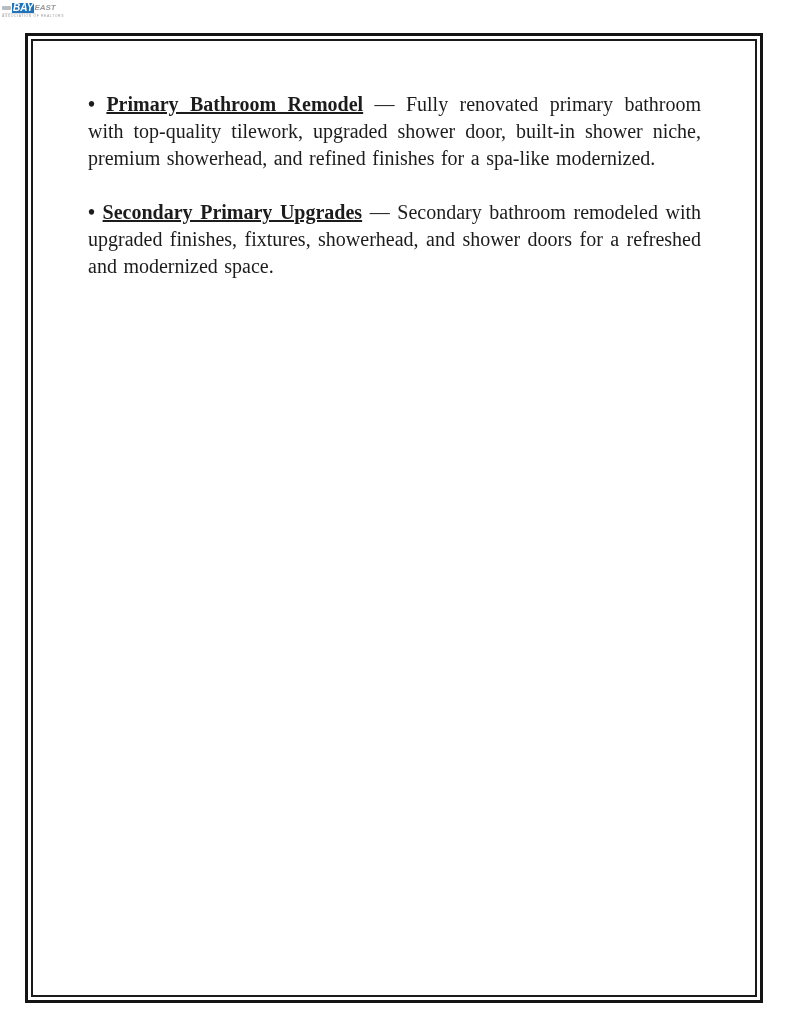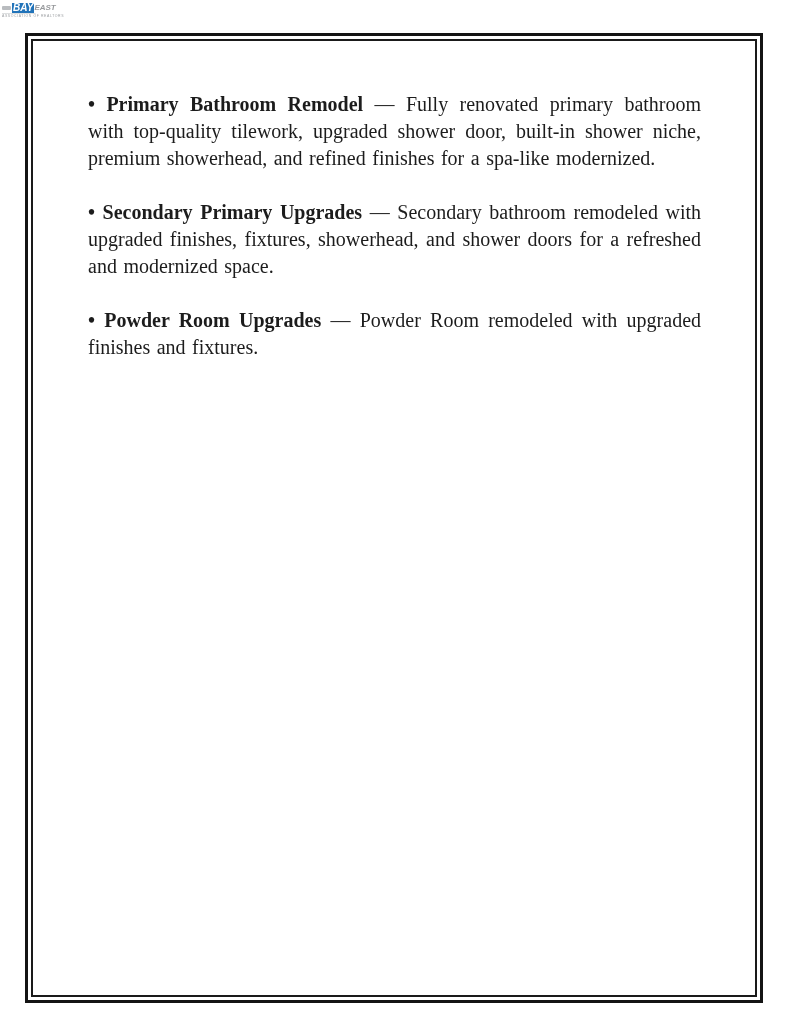--- a/index.html
+++ b/index.html
@@ -96,21 +96,21 @@
   .doc-item {
     margin: 0 0 27px 0;
     font-size: 20px;
     line-height: 27px;
     color: #1c1c1c;
     text-align: justify;
     word-spacing: 1.5px;
   }
   .doc-item:last-child { margin-bottom: 0; }
   .doc-item .bullet { font-weight: bold; }
-  .doc-item .item-title { font-weight: bold; }
+  .doc-item .item-title { font-weight: bold; text-decoration: underline; }
 </style>
 </head>
 <body>
 
 <div class="logo">
   <div class="logo-row">
     <span class="logo-prefix-mark"></span>
     <span class="logo-bay">BAY</span>
     <span class="logo-east">EAST</span>
   </div>
@@ -131,22 +131,16 @@
 
 
 
       <p class="doc-item">
         <span class="bullet">•</span>
         <span class="item-title">Secondary Primary Upgrades</span>
         <span class="item-separator">—</span>
         <span class="item-body">Secondary bathroom remodeled with upgraded finishes, fixtures, showerhead, and shower doors for a refreshed and modernized space.</span>
       </p>
 
-      <p class="doc-item">
-        <span class="bullet">•</span>
-        <span class="item-title">Powder Room Upgrades</span>
-        <span class="item-separator">—</span>
-        <span class="item-body">Powder Room remodeled with upgraded finishes and fixtures.</span>
-      </p>
 
     </div>
   </div>
 </div>
 
 </body></html>

